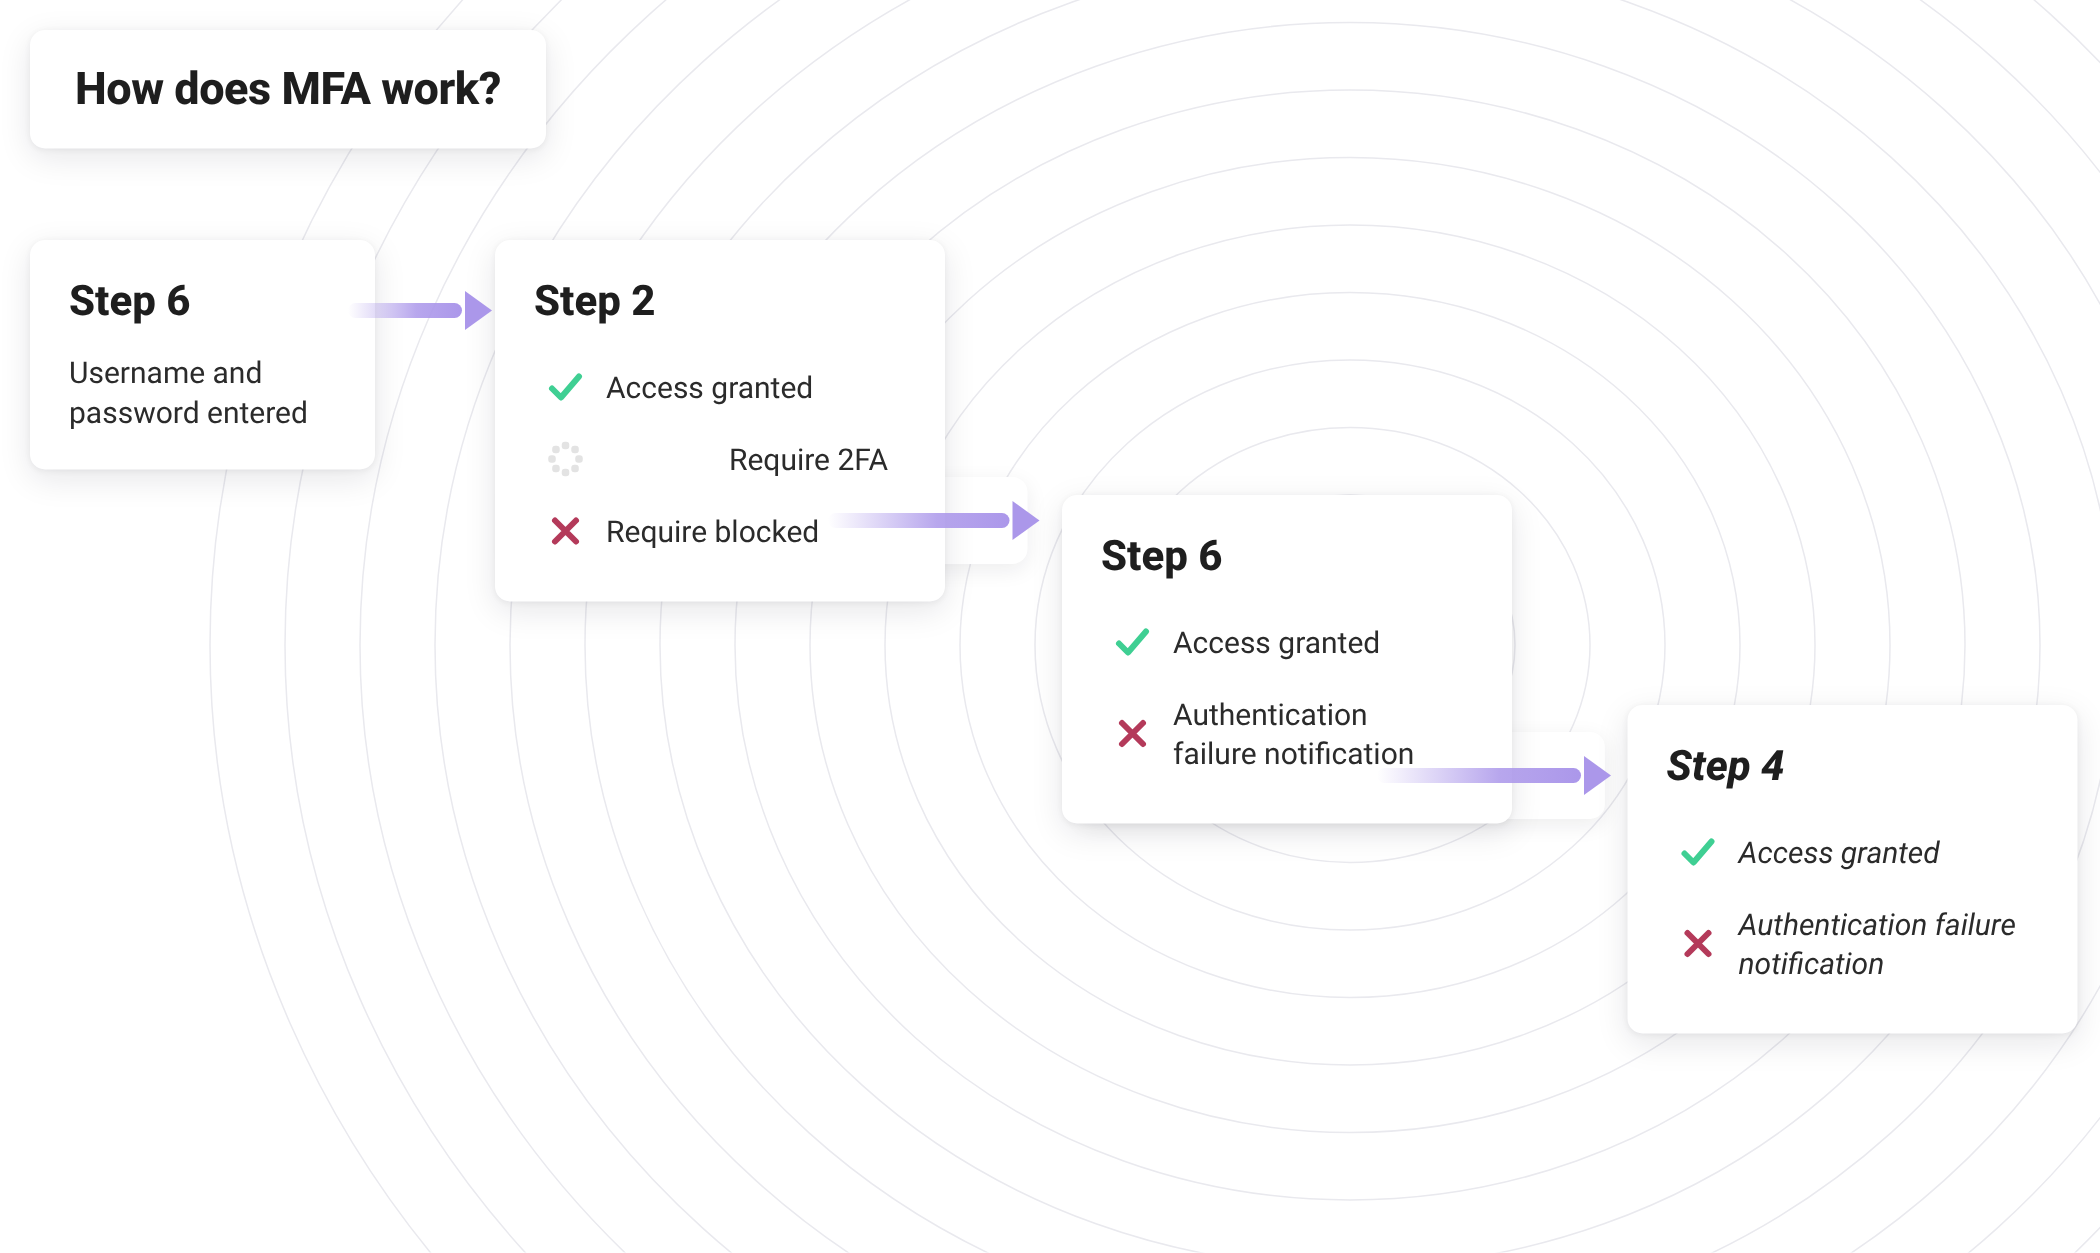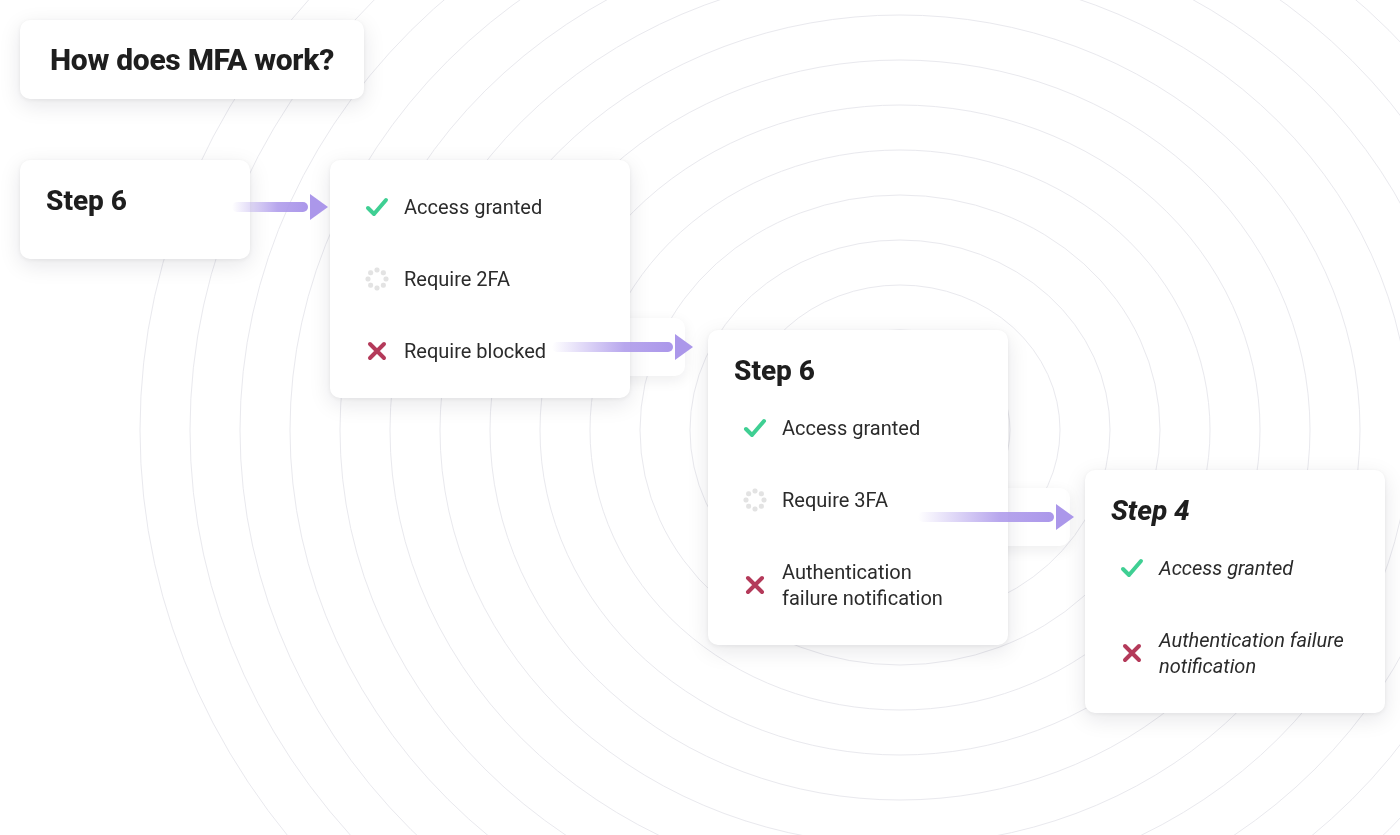--- a/index.html
+++ b/index.html
@@ -50,32 +50,33 @@
   }
   .desc {
     font-size: 20px;
     font-weight: 400;
     line-height: 1.35;
     color: #2b2b2b;
   }
   .item-list {
     display: flex;
     flex-direction: column;
-    gap: 26px;
+    gap: 2px;
   }
   .item {
     display: flex;
     align-items: center;
     gap: 14px;
     padding: 10px 12px 10px 8px;
     border-radius: 8px;
   }
   .item.highlight {
     
     background: transparent;
+    justify-content: space-between;
   }
   .item .label {
     font-size: 20px;
     color: #2b2b2b;
     line-height: 1.3;
   }
   .icon {
     width: 26px;
     height: 26px;
     flex: 0 0 26px;
@@ -148,20 +149,21 @@
       <ellipse cx="900" cy="430" rx="760" ry="685"></ellipse>
     </g>
   </svg>
 
   <div class="card title-card">
     <div class="title">How does MFA work?</div>
   </div>
 
   <div class="card" style="top:160px; left:20px; width:230px;">
     <div class="step-title">Step 6</div>
+    <div class="desc">Username and password entered</div>
   </div>
 
   <div class="arrow" style="top:190px; left:232px; width:100px;">
     <div class="shaft"></div>
     <div class="head">
       <svg width="24" height="34" viewBox="0 0 24 34">
           <path d="M2 4 L20 17 L2 30 Z" fill="#ab97ea"></path>
         </svg>
     </div>
   </div>
@@ -171,20 +173,21 @@
   <div class="arrow" style="top:330px; left:552px; width:145px;">
     <div class="shaft"></div>
     <div class="head">
       <svg width="24" height="34" viewBox="0 0 24 34">
           <path d="M2 4 L20 17 L2 30 Z" fill="#ab97ea"></path>
         </svg>
     </div>
   </div>
 
   <div class="card" style="top:160px; left:330px; width:300px;">
+    <div class="step-title">Step 2</div>
     <div class="item-list">
       <div class="item">
         <div class="icon">
           <svg width="26" height="26" viewBox="0 0 26 26">
               <path d="M4 14 L10 20 L22 6" fill="none" stroke="#3fcf93" stroke-width="4" stroke-linecap="round" stroke-linejoin="round"></path>
             </svg>
         </div>
         <div class="label">Access granted</div>
       </div>
       <div class="item highlight">
@@ -228,35 +231,20 @@
     <div class="step-title">Step 6</div>
     <div class="item-list">
       <div class="item">
         <div class="icon">
           <svg width="26" height="26" viewBox="0 0 26 26">
               <path d="M4 14 L10 20 L22 6" fill="none" stroke="#3fcf93" stroke-width="4" stroke-linecap="round" stroke-linejoin="round"></path>
             </svg>
         </div>
         <div class="label">Access granted</div>
       </div>
-      <div class="item highlight">
-        <div class="icon">
-          <div class="spinner">
-              <span style="transform: translate(6.5px, -2.5px);"></span>
-              <span style="transform: translate(3.86396px, 3.86396px);"></span>
-              <span style="transform: translate(-2.5px, 6.5px);"></span>
-              <span style="transform: translate(-8.86396px, 3.86396px);"></span>
-              <span style="transform: translate(-11.5px, -2.5px);"></span>
-              <span style="transform: translate(-8.86396px, -8.86396px);"></span>
-              <span style="transform: translate(-2.5px, -11.5px);"></span>
-              <span style="transform: translate(3.86396px, -8.86396px);"></span>
-            </div>
-        </div>
-        <div class="label">Require 3FA</div>
-      </div>
       <div class="item">
         <div class="icon xmark">
           <svg width="24" height="24" viewBox="0 0 24 24">
               <path d="M5 5 L19 19 M19 5 L5 19" fill="none" stroke="#b43a5a" stroke-width="4" stroke-linecap="round"></path>
             </svg>
         </div>
         <div class="label">Authentication failure notification</div>
       </div>
     </div>
   </div>

